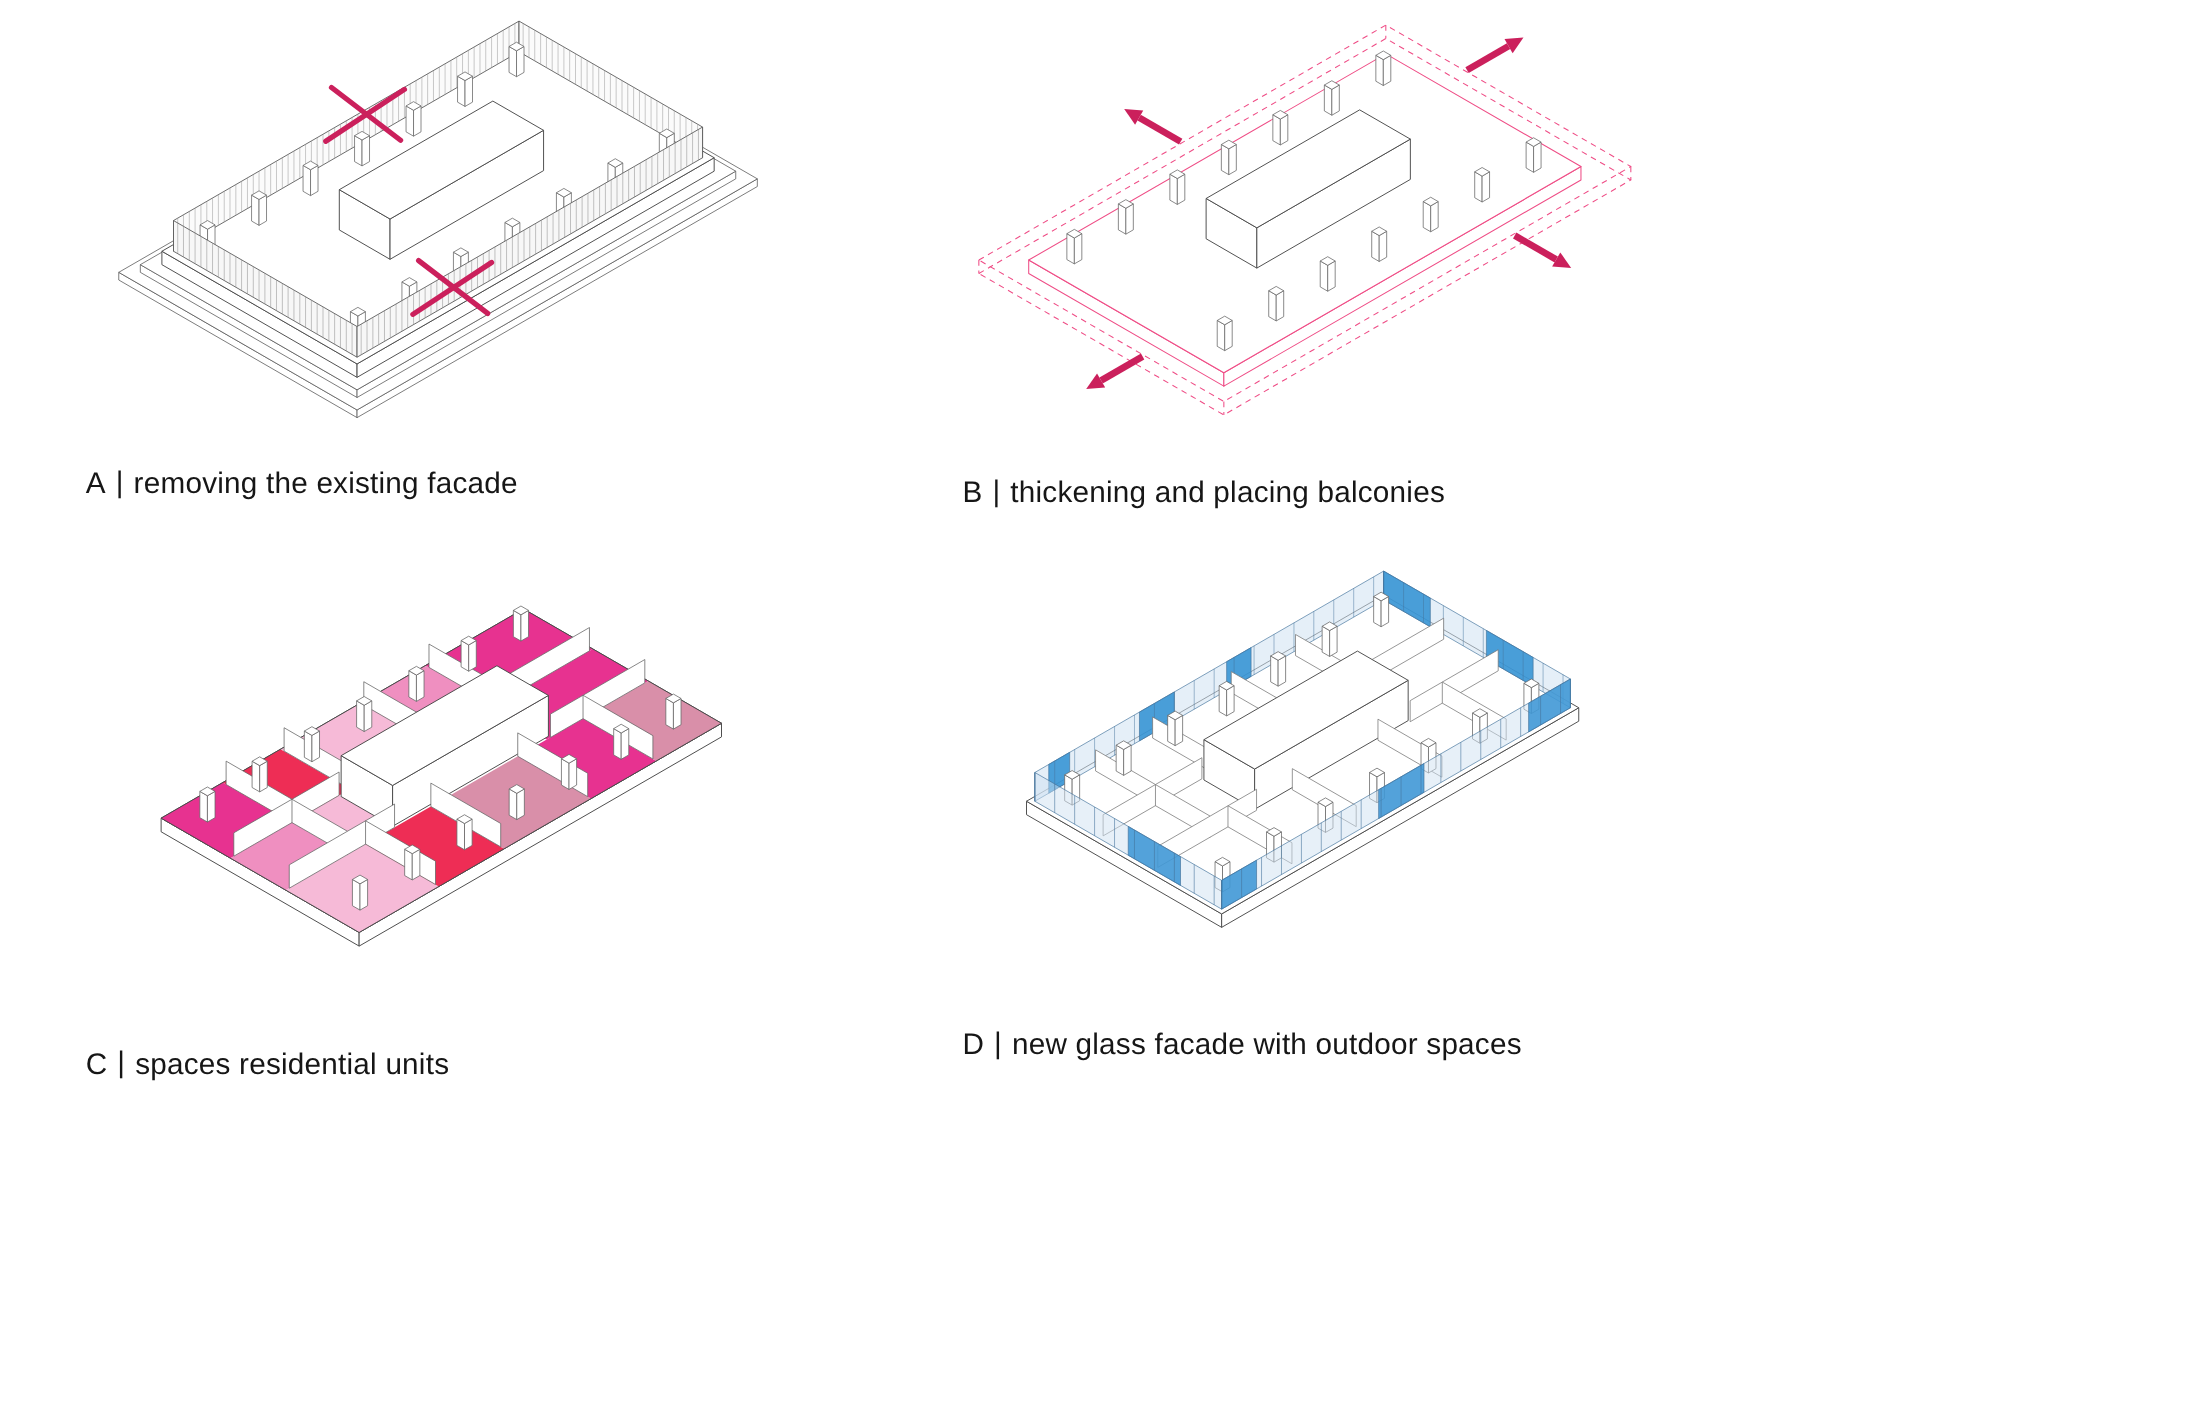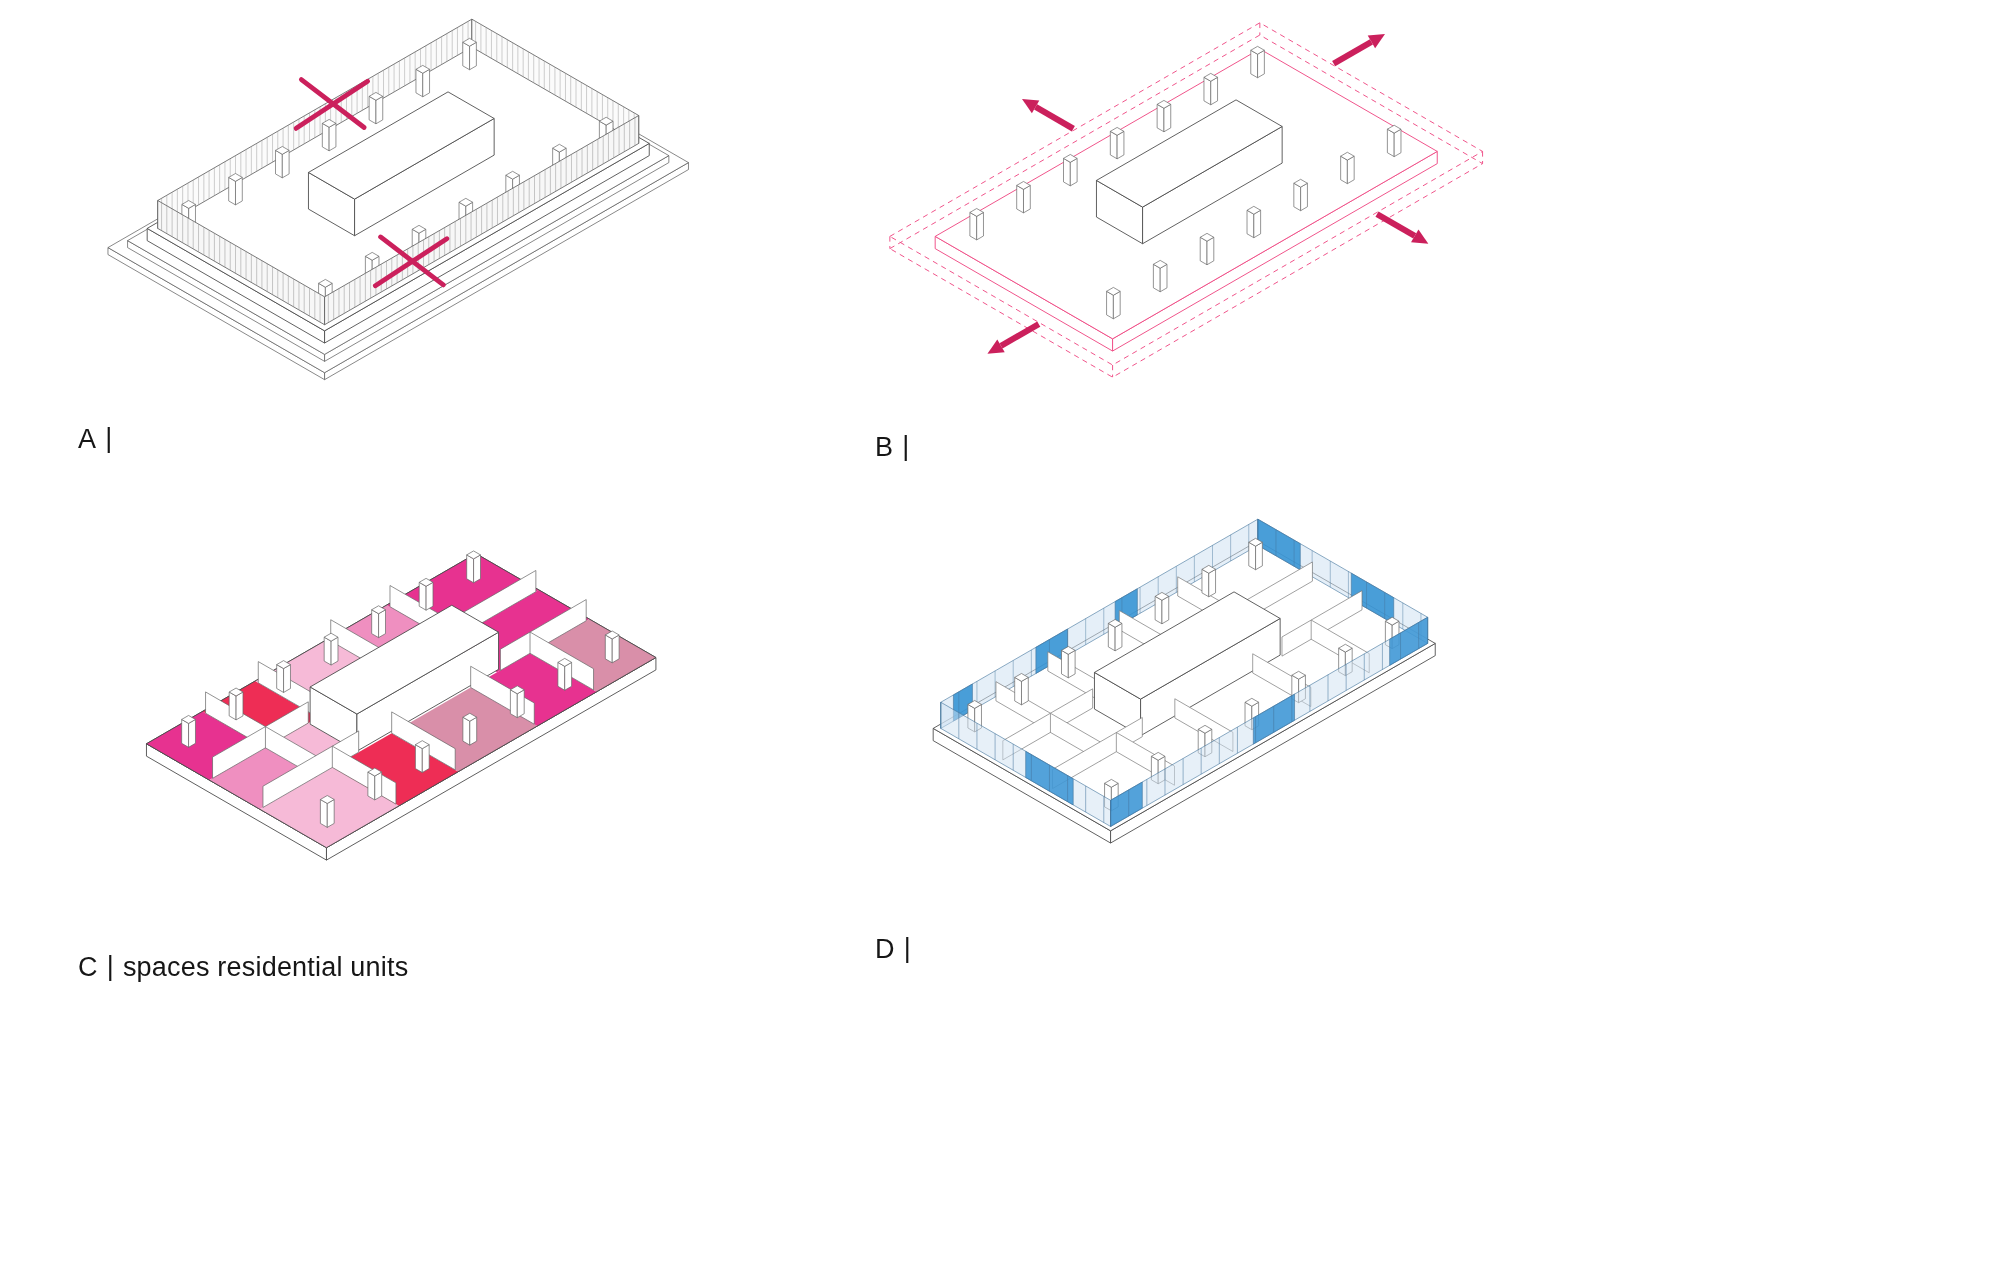--- a/index.html
+++ b/index.html
@@ -266,20 +266,21 @@
         <line x1="653.4" y1="170.5" x2="653.4" y2="138.5" stroke="#8d8d8d" stroke-width="0.55"></line>
         <line x1="659.5" y1="167.0" x2="659.5" y2="135.0" stroke="#8d8d8d" stroke-width="0.55"></line>
         <line x1="270.87718582151086" y1="147.25" x2="352.87718582151086" y2="93.25" stroke="#cb205c" stroke-width="5.5" stroke-linecap="round"></line>
         <line x1="276.87718582151086" y1="91.25" x2="348.87718582151086" y2="146.25" stroke="#cb205c" stroke-width="5.5" stroke-linecap="round"></line>
         <line x1="361.7232506784984" y1="327.8" x2="443.7232506784984" y2="273.8" stroke="#cb205c" stroke-width="5.5" stroke-linecap="round"></line>
         <line x1="367.7232506784984" y1="271.8" x2="439.7232506784984" y2="326.8" stroke="#cb205c" stroke-width="5.5" stroke-linecap="round"></line>
       </svg>
     <div class="caption">
       <span class="cap-letter">A</span>
         <span class="cap-sep">|</span>
+        <span class="cap-text">removing the existing facade</span>
     </div>
   </section>
 
   <section class="panel" id="panelB">
     <svg id="svgB" viewBox="0 0 780 470">
         <path d="M100.0,276.0L303.5,393.5L303.5,379.5L100.0,262.0Z" fill="#fff" stroke="#ef4d86" stroke-width="1.1" stroke-linejoin="round"></path>
         <path d="M303.5,393.5L675.9,178.5L675.9,164.5L303.5,379.5Z" fill="#fff" stroke="#ef4d86" stroke-width="1.1" stroke-linejoin="round"></path>
         <path d="M100.0,262.0L472.4,47.0L675.9,164.5L303.5,379.5Z" fill="#fff" stroke="#ef4d86" stroke-width="1.1" stroke-linejoin="round"></path>
         <path d="M139.8,261.5L147.6,266.0L147.6,239.0L139.8,234.5Z" fill="#fff" stroke="#666" stroke-width="0.8" stroke-linejoin="round"></path>
         <path d="M147.6,266.0L155.4,261.5L155.4,234.5L147.6,239.0Z" fill="#fff" stroke="#666" stroke-width="0.8" stroke-linejoin="round"></path>
@@ -337,20 +338,21 @@
         <line x1="557.0882081174267" y1="63.900000000000006" x2="600.3894783066486" y2="38.900000000000006" stroke="#cb205c" stroke-width="7"></line>
         <path d="M615.9779355747685,29.900000000000006L604.6394783066486,46.26121593216774L596.1394783066486,31.538784067832275Z" fill="#cb205c"></path>
         <line x1="218.818685399225" y1="362.6" x2="175.51741521000304" y2="387.6" stroke="#cb205c" stroke-width="7"></line>
         <path d="M159.92895794188314,396.6L171.26741521000304,380.2387840678323L179.76741521000304,394.96121593216776Z" fill="#cb205c"></path>
         <line x1="606.7980662946536" y1="236.4" x2="650.0993364838755" y2="261.4" stroke="#cb205c" stroke-width="7"></line>
         <path d="M665.6877937519954,270.4L645.8493364838755,268.7612159321677L654.3493364838755,254.03878406783224Z" fill="#cb205c"></path>
       </svg>
     <div class="caption">
       <span class="cap-letter">B</span>
         <span class="cap-sep">|</span>
+        <span class="cap-text">thickening and placing balconies</span>
     </div>
   </section>
 
   <section class="panel" id="panelC">
     <svg id="svgC" viewBox="0 0 780 470">
         <path d="M100.0,276.0L303.5,393.5L303.5,379.5L100.0,262.0Z" fill="#fff" stroke="#4a4a4a" stroke-width="1" stroke-linejoin="round"></path>
         <path d="M303.5,393.5L675.9,178.5L675.9,164.5L303.5,379.5Z" fill="#fff" stroke="#4a4a4a" stroke-width="1" stroke-linejoin="round"></path>
         <path d="M100.0,262.0L472.4,47.0L675.9,164.5L303.5,379.5Z" fill="#fff" stroke="#4a4a4a" stroke-width="1" stroke-linejoin="round"></path>
         <path d="M100.0,262.0L163.3,225.4L234.5,266.6L171.2,303.1Z" fill="#e73290" stroke="none" stroke-width="0" stroke-linejoin="round"></path>
         <path d="M163.3,225.4L222.9,191.1L294.1,232.2L234.5,266.6Z" fill="#ee2d55" stroke="none" stroke-width="0" stroke-linejoin="round"></path>
@@ -561,16 +563,17 @@
         <line x1="552.9" y1="230.5" x2="552.9" y2="200.5" stroke="#44749c" stroke-width="0.6"></line>
         <line x1="573.7" y1="218.5" x2="573.7" y2="188.5" stroke="#44749c" stroke-width="0.6"></line>
         <line x1="594.5" y1="206.5" x2="594.5" y2="176.5" stroke="#44749c" stroke-width="0.6"></line>
         <line x1="615.3" y1="194.5" x2="615.3" y2="164.5" stroke="#44749c" stroke-width="0.6"></line>
         <line x1="636.1" y1="182.5" x2="636.1" y2="152.5" stroke="#44749c" stroke-width="0.6"></line>
         <line x1="656.9" y1="170.5" x2="656.9" y2="140.5" stroke="#44749c" stroke-width="0.6"></line>
       </svg>
     <div class="caption">
       <span class="cap-letter">D</span>
         <span class="cap-sep">|</span>
+        <span class="cap-text">new glass facade with outdoor spaces</span>
     </div>
   </section>
 
 </div>
 
 </body></html>

